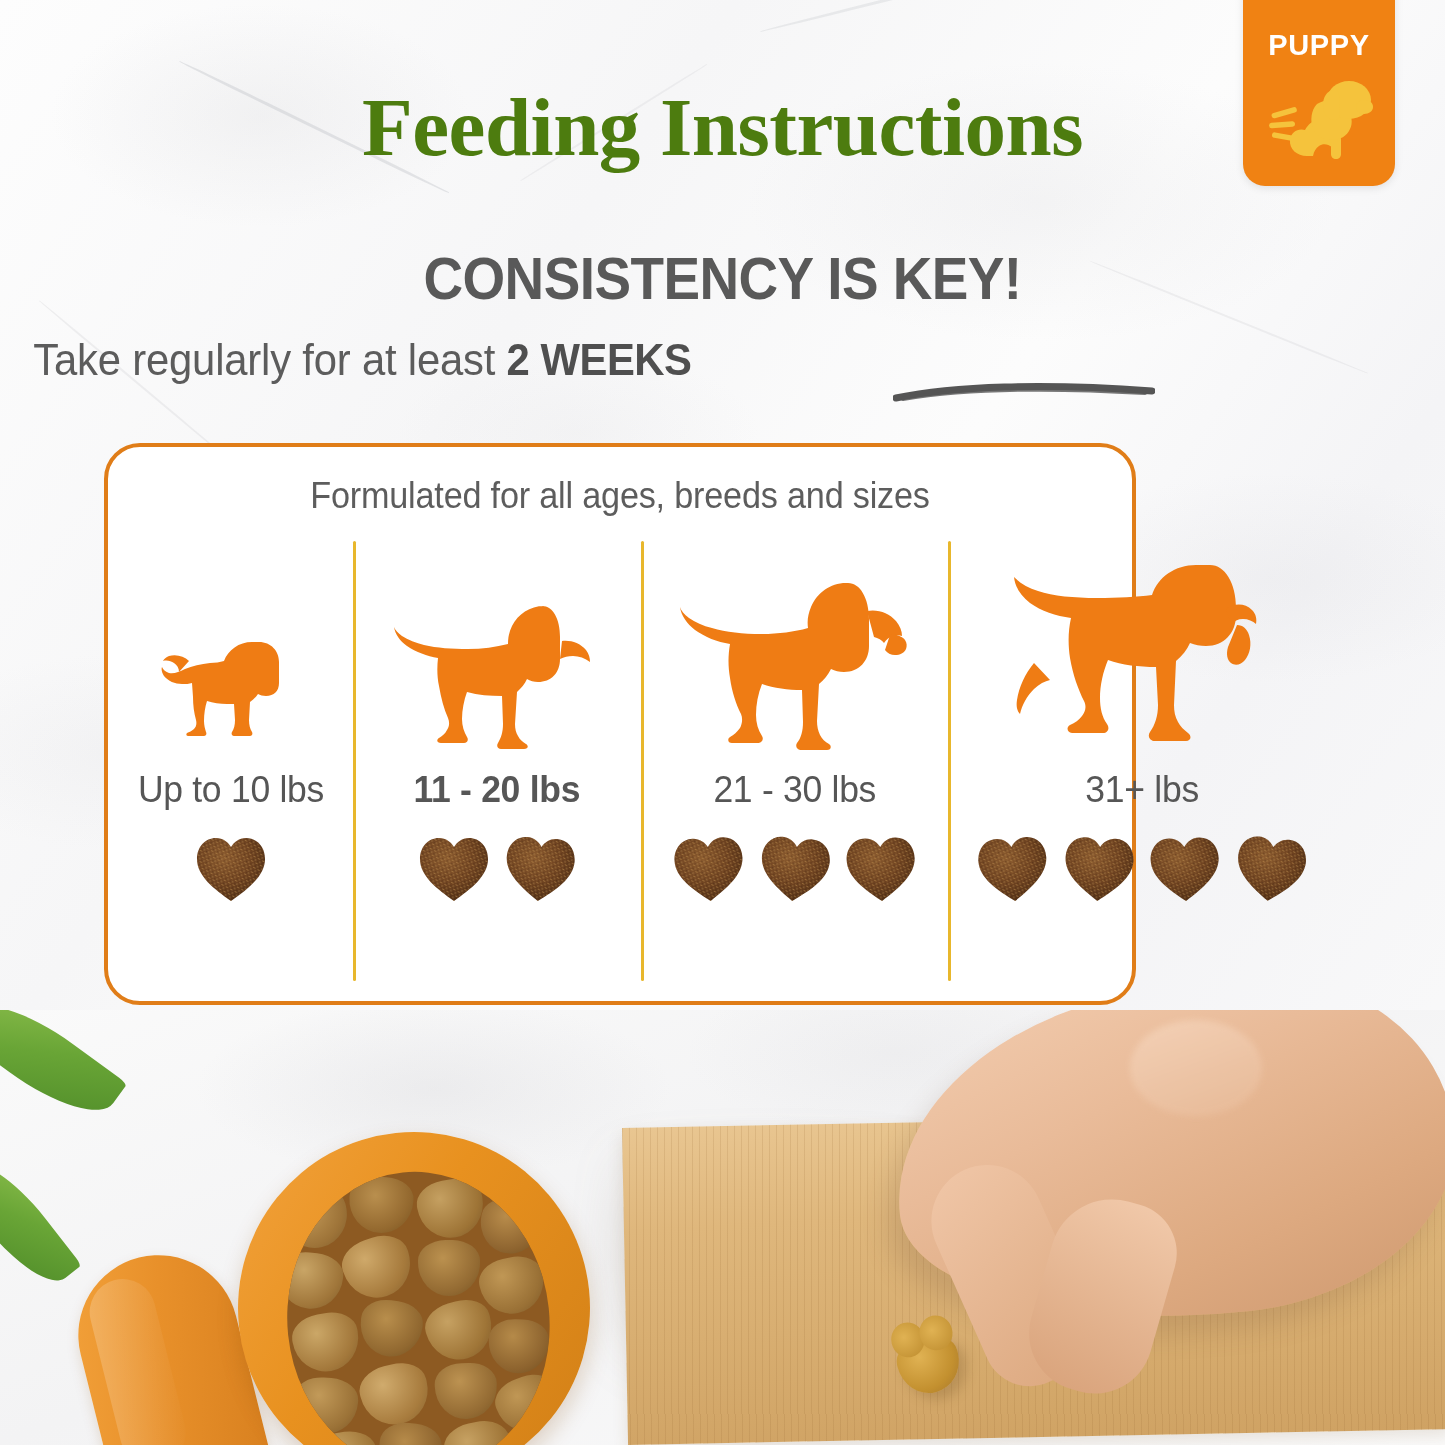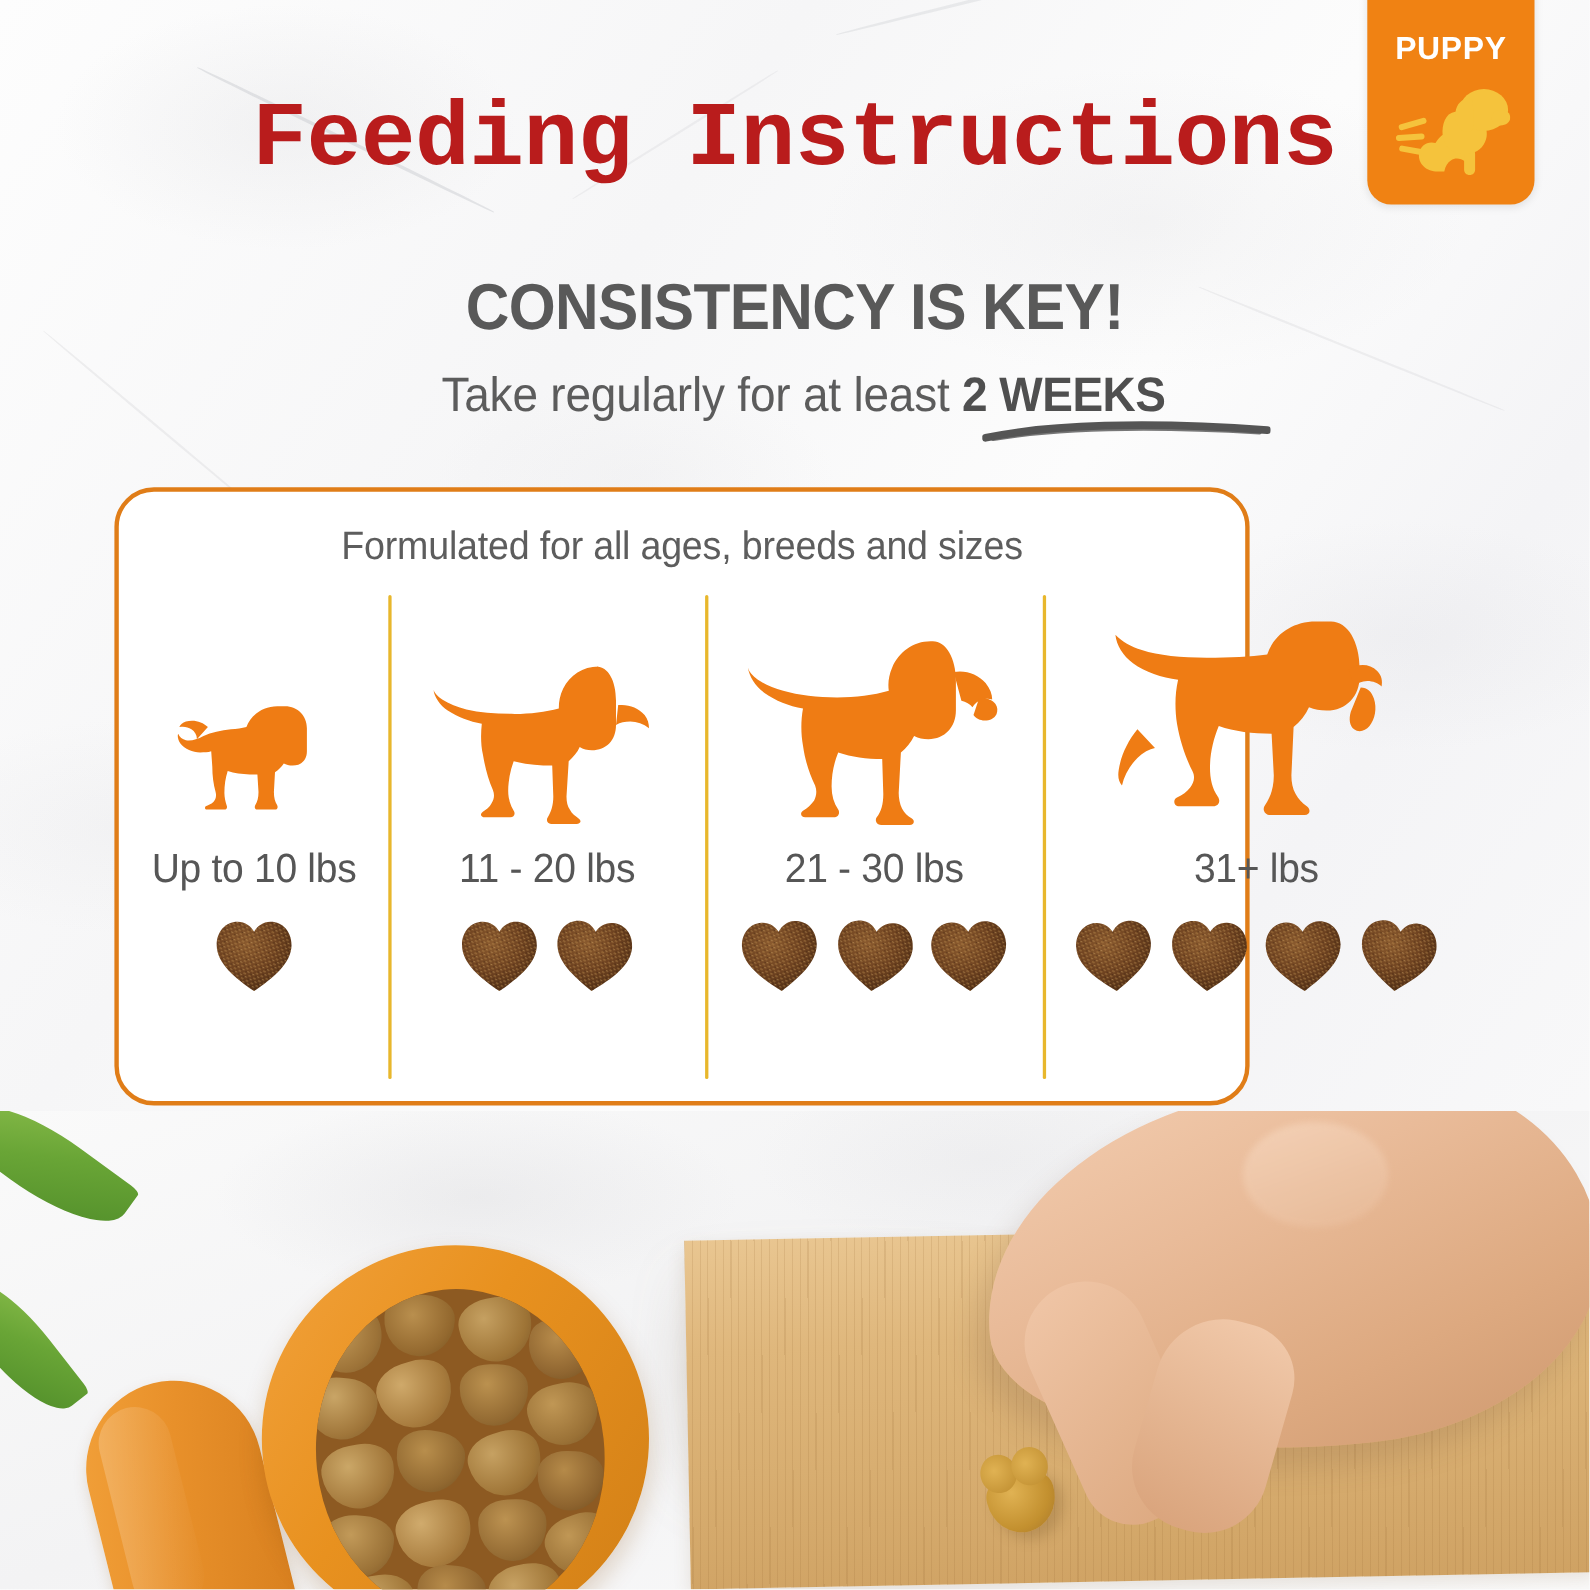--- a/index.html
+++ b/index.html
@@ -34,32 +34,32 @@
   }
   .badge-label{
     color:#fff; font-weight:700; font-size:29px; letter-spacing:.6px;
     margin-top:55px; display:block;
   }
   .badge-dog{ margin:8px auto 0; display:block; }
 
   
   .title{
     position:absolute; left:0; right:0; top:84px; text-align:center;
-    font-family:Liberation Mono, monospace;
+    font-family:Liberation Serif, serif;
     font-weight:700; font-size:83px; letter-spacing:-.5px;
-    color:#b91c1c; z-index:6; line-height:1.05;
+    color:#4d7c0f; z-index:6; line-height:1.05;
   }
   .subtitle{
     position:absolute; left:0; right:0; top:245px; text-align:center;
     font-weight:700; font-size:59px; letter-spacing:-.6px;
     color:#595959; z-index:6;
     transform:scaleX(.93); transform-origin:center;
   }
   .tagline-wrap{
-    position:absolute; left:16px; right:0; top:335px; text-align:center; z-index:6;
+    position:absolute; left:16px; right:0; top:335px; text-align:left; z-index:6;
   }
   .tagline{
     font-size:44px; color:#5c5c5c; letter-spacing:-.2px;
     display:inline-block; transform:scaleX(.95);
   }
   .tagline b{ font-weight:700; color:#4f4f4f; letter-spacing:-.5px; }
   .swoosh{ position:absolute; left:893px; top:378px; z-index:6; }
 
   
   .card{
@@ -72,21 +72,21 @@
     margin-top:28px; letter-spacing:-.2px;
     transform:scaleX(.95);
   }
 
   .cols{ position:absolute; left:0; top:88px; width:100%; height:465px; display:flex; }
   .col{ position:relative; flex:1; display:flex; flex-direction:column; align-items:center; }
   .col + .col::before{
     content:""; position:absolute; left:0; top:6px; width:3px; height:440px;
     background:#e8b72c; border-radius:2px;
   }
-  .c1{flex:0 0 245px;} .c2{flex:0 0 288px;} .c3{flex:0 0 307px;} .c4{flex:0 0 388px;}
+  .c1{flex:0 0 245px;} .c2{flex:0 0 288px;font-weight:bold;} .c3{flex:0 0 307px;} .c4{flex:0 0 388px;}
 
   .dog-slot{ height:218px; display:flex; align-items:flex-end; justify-content:center; }
   .weight{
     font-size:37px; color:#565656; letter-spacing:-.3px;
     margin-top:16px; white-space:nowrap; transform:scaleX(.96);
   }
   .treats{ margin-top:22px; display:flex; gap:8px; align-items:center; justify-content:center; }
 
   
   .photo{ position:absolute; left:0; top:1010px; width:1445px; height:435px; z-index:3; overflow:hidden; }

